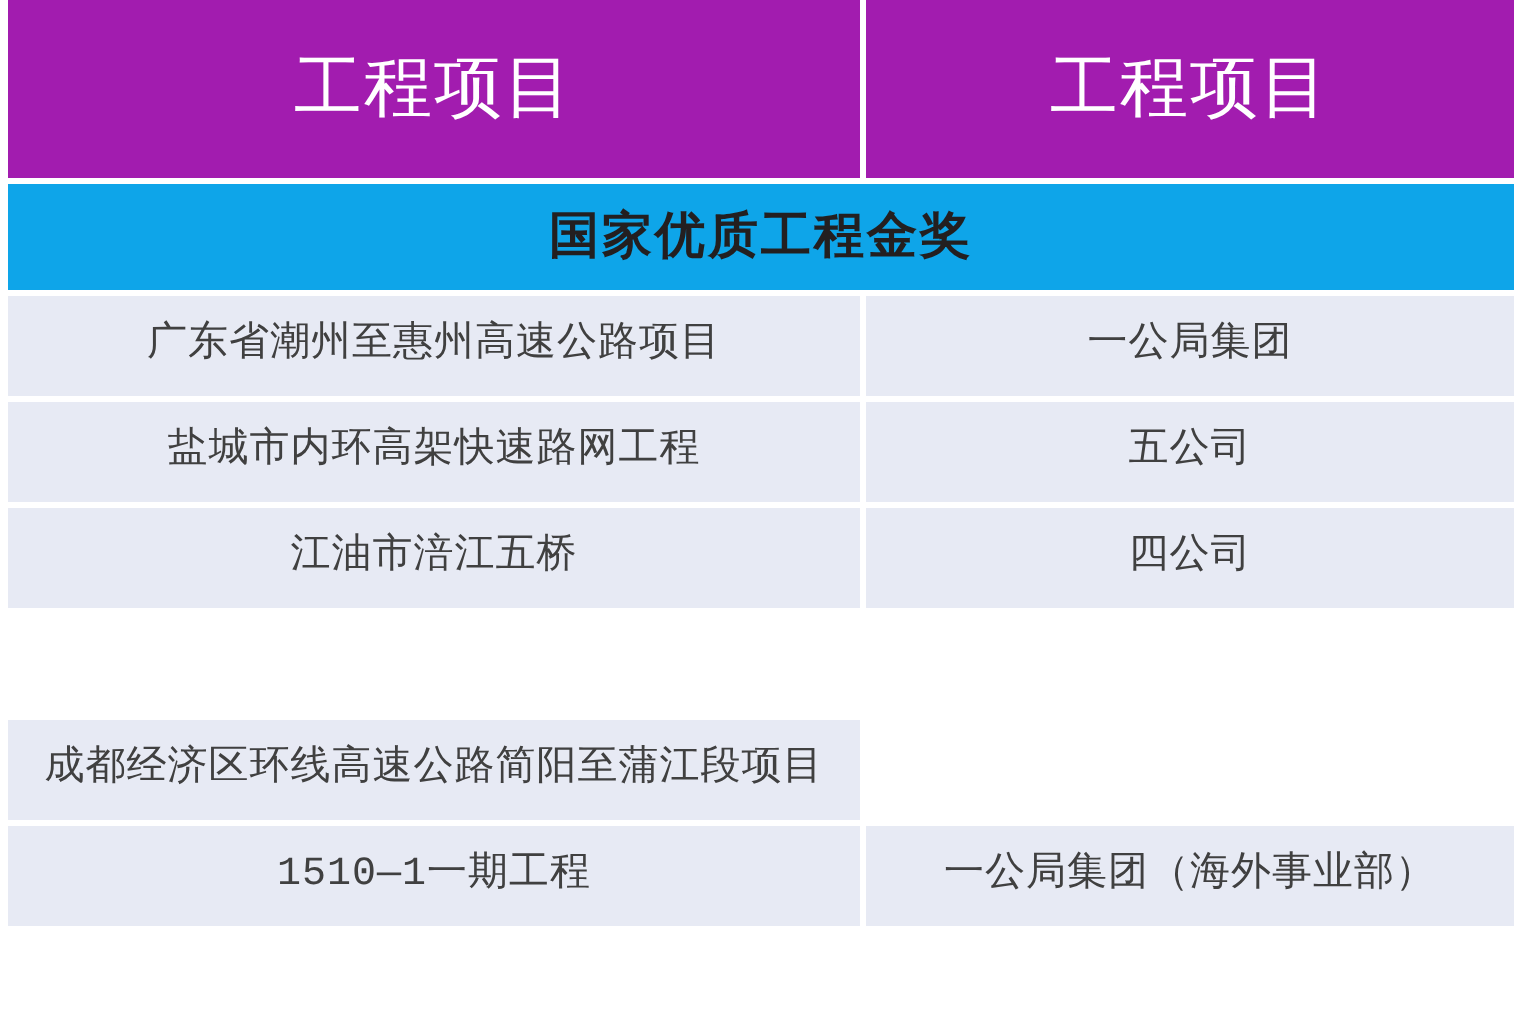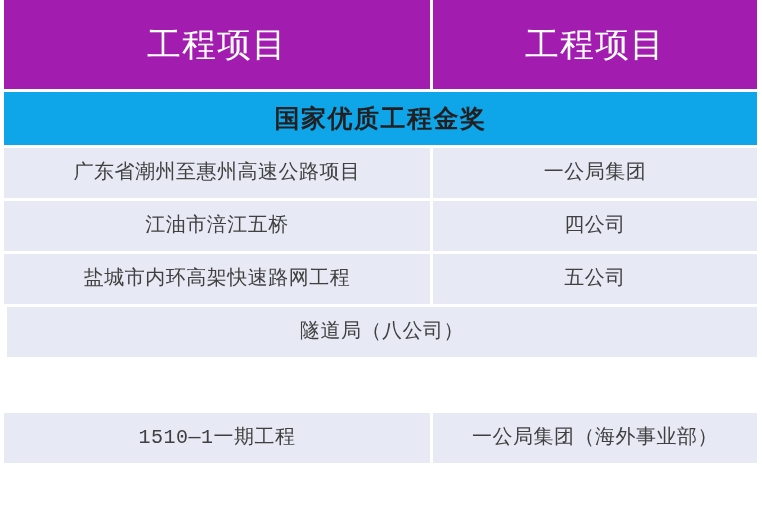--- a/index.html
+++ b/index.html
@@ -122,37 +122,37 @@
   </div>
 
   <div class="data-row">
     <div class="data-cell col-project">广东省潮州至惠州高速公路项目</div>
     <div class="cell-divider"></div>
     <div class="data-cell col-unit">一公局集团</div>
   </div>
 
 
   <div class="data-row">
+    <div class="data-cell col-project">盐城市内环高架快速路网工程</div>
+    <div class="cell-divider"></div>
+    <div class="data-cell col-unit">五公司</div>
+  </div>
+
+  <div class="data-row">
     <div class="data-cell col-project">江油市涪江五桥</div>
     <div class="cell-divider"></div>
     <div class="data-cell col-unit">四公司</div>
   </div>
 
   <div class="data-row">
-    <div class="data-cell col-project">盐城市内环高架快速路网工程</div>
     <div class="cell-divider"></div>
-    <div class="data-cell col-unit">五公司</div>
   </div>
 
   <div class="data-row">
-    <div class="cell-divider"></div>
-    <div class="data-cell col-unit">隧道局（八公司）</div>
-  </div>
-
-  <div class="data-row">
+    <div class="data-cell col-project">成都经济区环线高速公路简阳至蒲江段项目</div>
     <div class="cell-divider"></div>
   </div>
 
   <div class="data-row">
     <div class="data-cell col-project">1510—1一期工程</div>
     <div class="cell-divider"></div>
     <div class="data-cell col-unit">一公局集团（海外事业部）</div>
   </div>
 
 </div>

